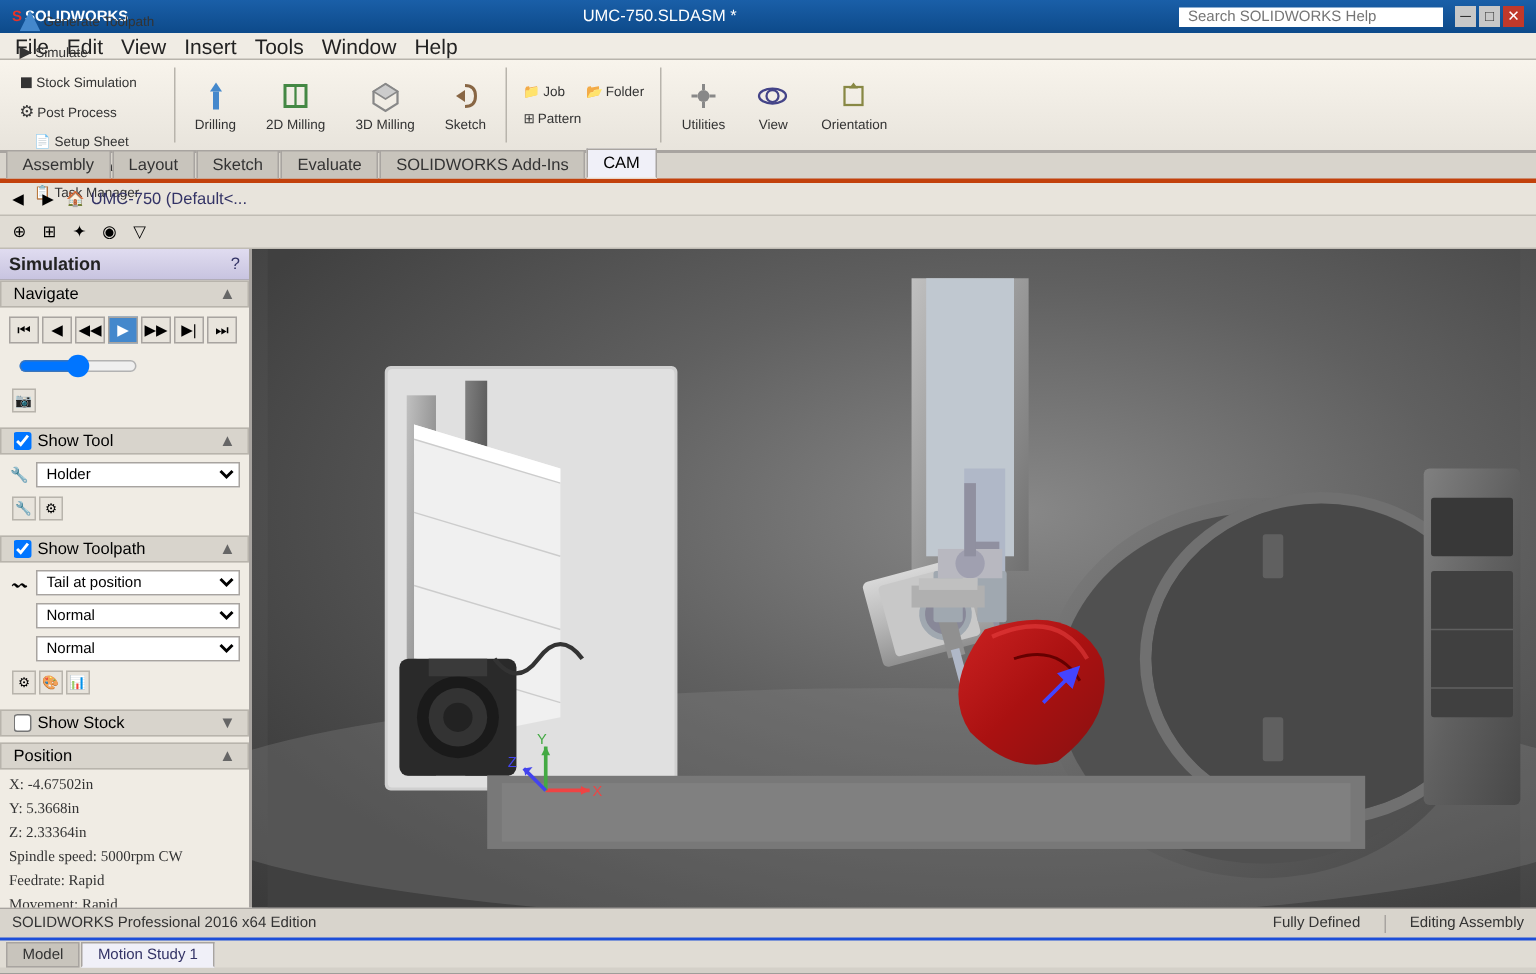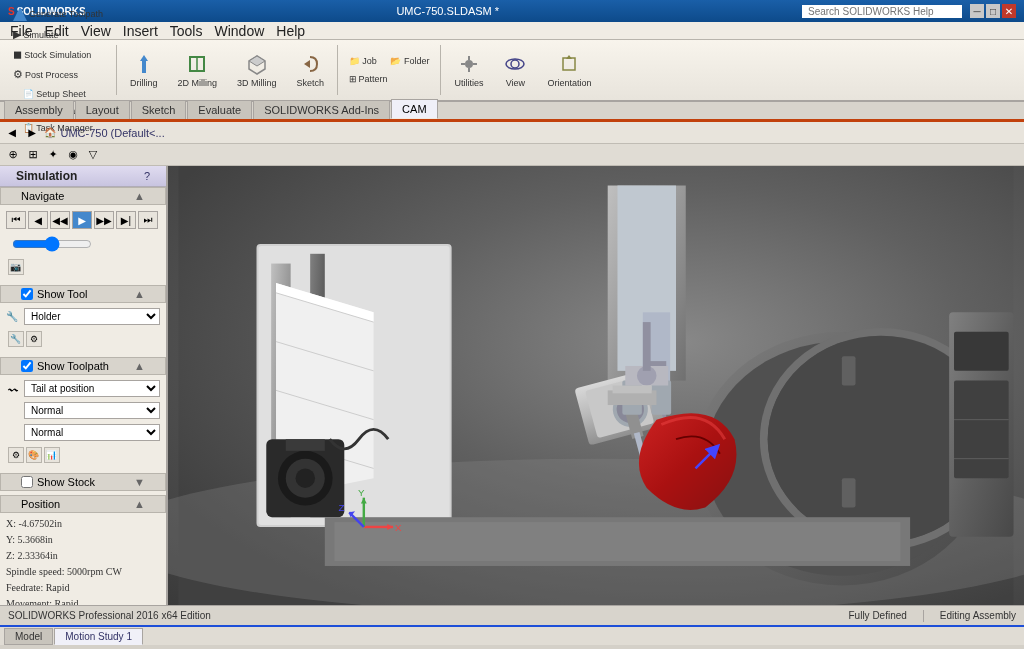--- a/index.html
+++ b/index.html
@@ -10,21 +10,21 @@
       height: 22px;
       background: linear-gradient(to bottom, #1a5fa8, #0d4a8a);
       display: flex;
       align-items: center;
       padding: 0 8px;
       color: white;
     }
     #titlebar .logo { font-weight: bold; font-size: 10px; color: white; margin-right: 8px; display: flex; align-items: center; gap: 2px; }
     #titlebar .logo .sw-red { color: #e8342a; font-weight: 900; }
     #titlebar .title { flex: 1; text-align: center; font-size: 11px; color: white; }
-    #titlebar .search-box { background: white; border: none; padding: 1px 6px; font-size: 10px; width: 160px; color: #333; }
+    #titlebar .search-box { background: white; border: none; padding: 1px 6px; font-size: 10px; width: 176px; color: #333; }
     #titlebar .window-controls { display: flex; gap: 2px; margin-left: 8px; }
     #titlebar .win-btn { width: 14px; height: 14px; border: none; cursor: pointer; font-size: 10px; display: flex; align-items: center; justify-content: center; }
     #titlebar .win-min { background: #c8c8c8; color: #333; }
     #titlebar .win-max { background: #c8c8c8; color: #333; }
     #titlebar .win-close { background: #c0392b; color: white; }
 
     
     #menubar {
       height: 18px;
       background: #f0ece4;
@@ -155,35 +155,35 @@
     #left-panel {
       width: 168px;
       background: #f0ece4;
       border-right: 2px solid #a8a4a0;
       display: flex;
       flex-direction: column;
       overflow: hidden;
     }
     .panel-header {
       background: linear-gradient(to bottom, #e0dcf0, #c8c4e0);
-      padding: 3px 16px;
+      padding: 3px 6px;
       display: flex;
       align-items: center;
       justify-content: space-between;
       border-bottom: 1px solid #b0acb8;
     }
     .panel-header-title { font-size: 12px; font-weight: 600; color: #222; }
     .panel-help { font-size: 11px; color: #336; cursor: pointer; }
     .panel-section { display: flex; flex-direction: column; padding: 4px 4px; gap: 3px; }
     .panel-section-header {
       display: flex;
       align-items: center;
       justify-content: space-between;
       background: #d8d4cc;
-      padding: 2px 20px;
+      padding: 2px 8px;
       cursor: pointer;
       border: 1px solid #b8b4ac;
     }
     .panel-section-header span { font-size: 11px; font-weight: 500; }
     .panel-row { display: flex; align-items: center; gap: 4px; padding: 1px 2px; }
     .panel-value { font-size: 10px; color: #333; font-family: Liberation Serif, serif; }
     .panel-checkbox { width: 12px; height: 12px; cursor: pointer; }
     .panel-dropdown {
       flex: 1;
       font-size: 10px;

